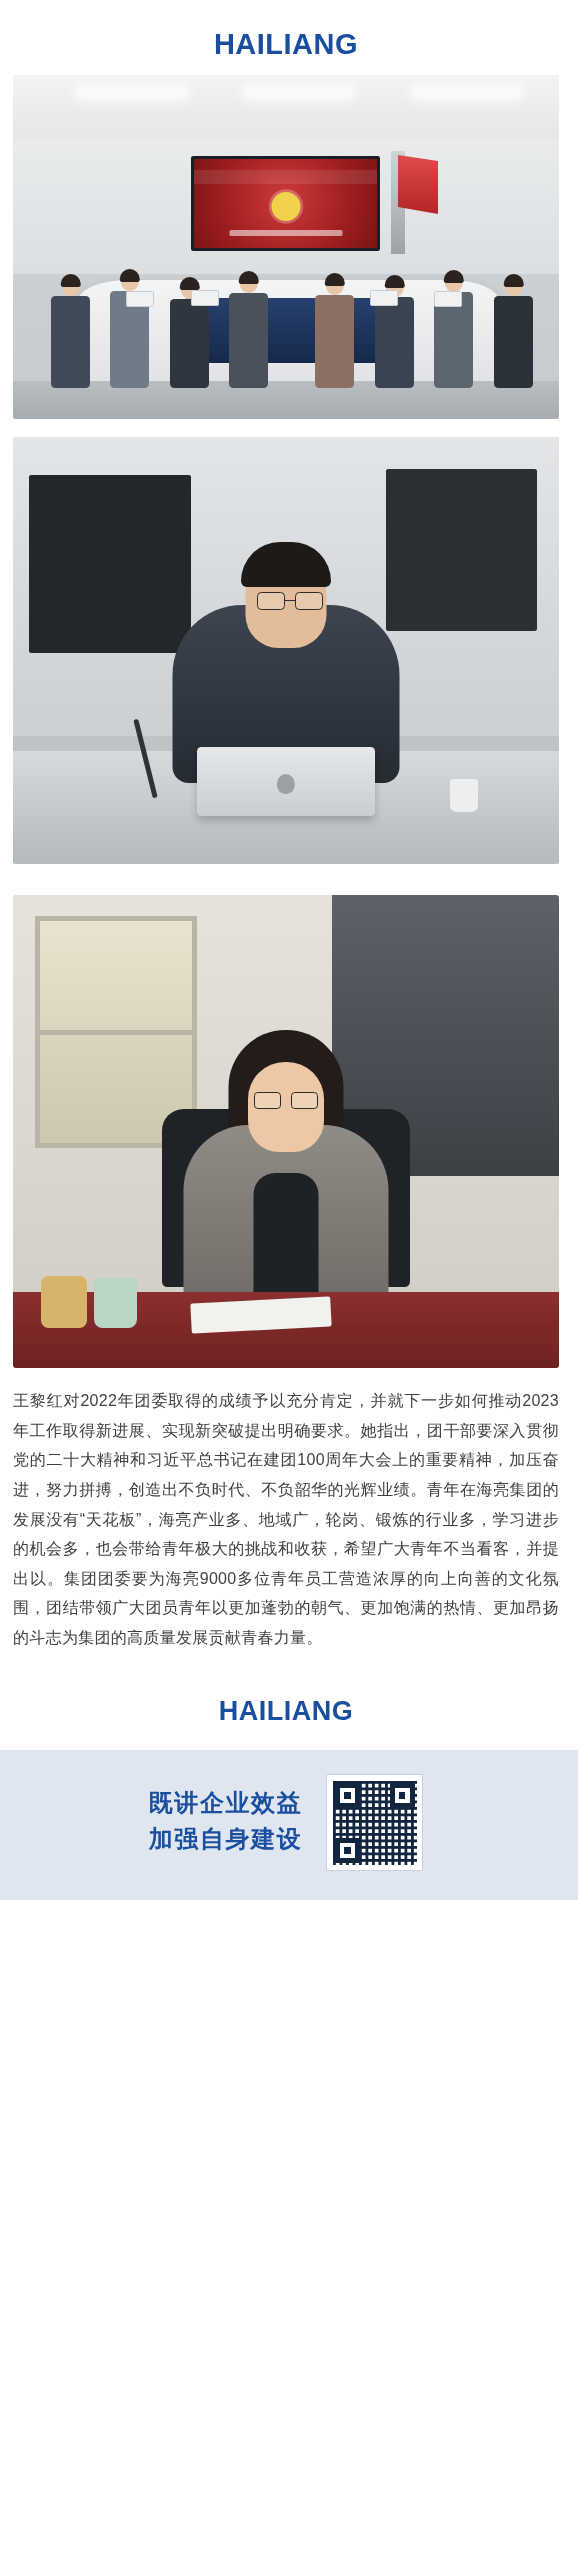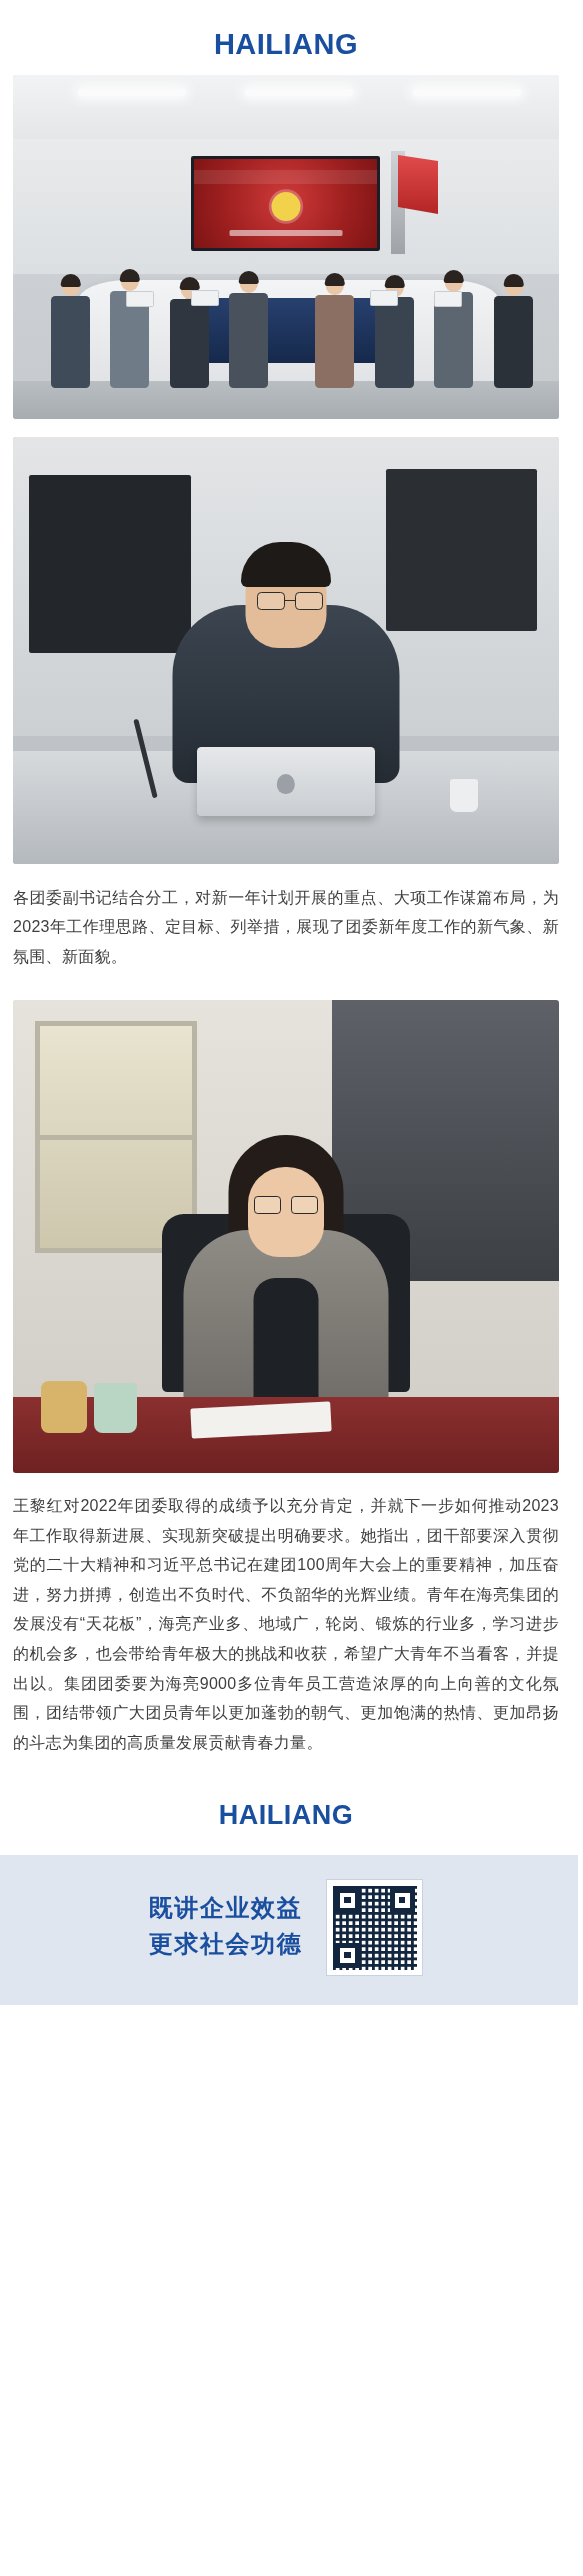--- a/index.html
+++ b/index.html
@@ -373,21 +373,20 @@
         <div class="sp-glass-l"></div>
         <div class="sp-glass-r"></div>
         <div class="sp-glass-bridge"></div>
         <div class="sp-mic"></div>
         <div class="sp-laptop"></div>
         <div class="sp-apple"></div>
         <div class="sp-cup"></div>
       </div>
     </div>
 
-    <p class="para">各团委副书记结合分工，对新一年计划开展的重点、大项工作谋篇布局，为2023年工作理思路、定目标、列举措，展现了团委新年度工作的新气象、新氛围、新面貌。</p>
 
     <div class="gap-large"></div>
 
     <div class="photo woman">
       <div class="wm-scene">
         <div class="wm-window"></div>
         <div class="wm-win-grid1"></div>
         <div class="wm-panelR"></div>
         <div class="wm-chair"></div>
         <div class="wm-hair"></div>
@@ -407,21 +406,21 @@
 
   </div>
 
   <div class="footer-brand">
     <span class="footer-wordmark">HAILIANG</span>
   </div>
 
   <div class="footer-band">
     <div class="slogan">
       <div>既讲企业效益</div>
-      <div>更求社会功德</div>
+      <div>加强自身建设</div>
     </div>
     <div class="qr">
       <div class="qr-grid">
         <div class="qr-eye tl">
             <div class="qr-eye-core"></div>
           </div>
         <div class="qr-eye tr">
             <div class="qr-eye-core"></div>
           </div>
         <div class="qr-eye bl">

